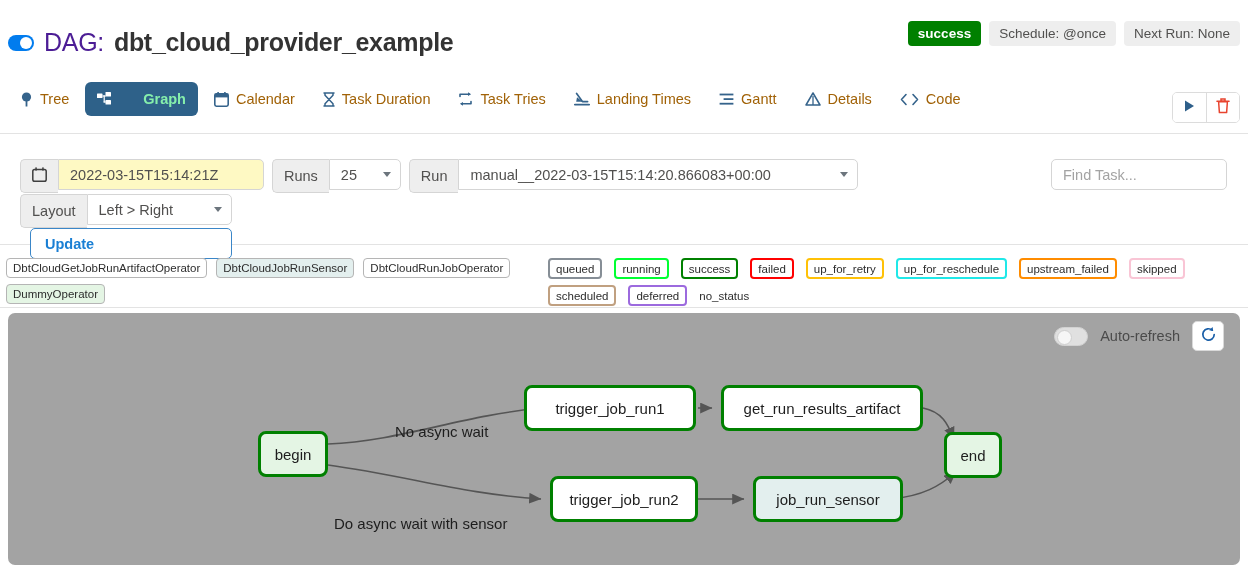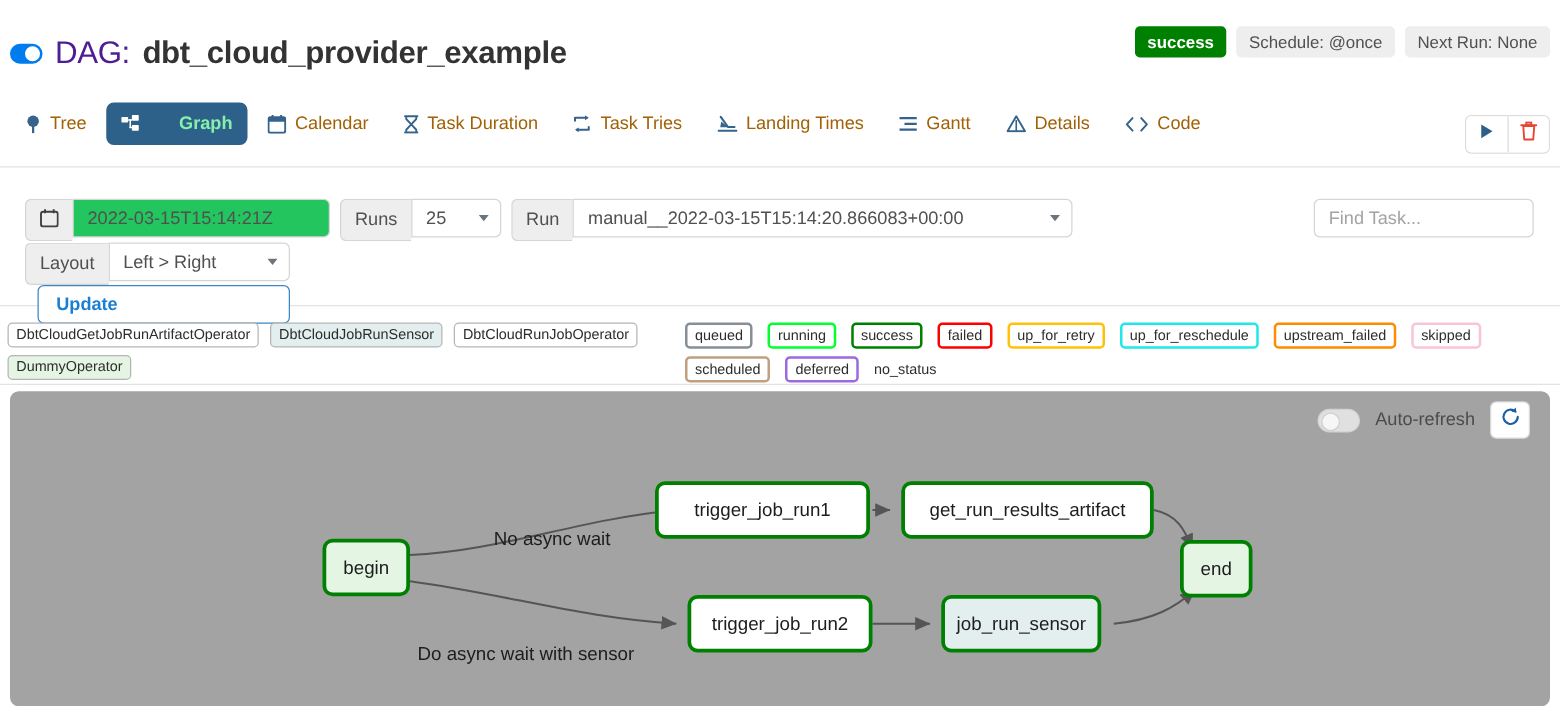--- a/index.html
+++ b/index.html
@@ -91,21 +91,21 @@
   }
   .grp { display: flex; align-items: stretch; }
   .addon {
     background: #eeeeee; border: 1px solid #d5d5d5;
     font-size: 14.5px; color: #51504f;
     display: flex; align-items: center; justify-content: center;
     padding: 16px 11px; height: 31px;
   }
   .addon.left { border-radius: 5px 0 0 5px; border-right: none; }
   .inp {
-    background: #22c55e; border: 1px solid #d5d5d5;
+    background: #fef9c3; border: 1px solid #d5d5d5;
     font-size: 14.5px; color: #51504f;
     display: flex; align-items: center; padding: 0 11px; height: 31px;
     white-space: nowrap;
   }
   .inp.rounded-r { border-radius: 0 5px 5px 0; }
   .sel {
     background: #ffffff; border: 1px solid #d5d5d5;
     font-size: 14.5px; color: #51504f;
     display: flex; align-items: center; justify-content: space-between;
     padding: 0 9px 0 11px; height: 31px; gap: 14px;
@@ -431,20 +431,20 @@
     <path d="M690 186 H 736" fill="none" stroke="#555" stroke-width="1.6" marker-end="url(#arrow)"></path>
 
     <path d="M883 186 C 915 183, 932 173, 948 159" fill="none" stroke="#555" stroke-width="1.6" marker-end="url(#arrow)"></path>
   </svg>
 
   <div id="graph-nodes">
       <div class="node dummy" style="left: 250px; top: 118px; width: 70px; height: 46px;">begin</div>
       <div class="node" style="left: 516px; top: 72px; width: 172px; height: 46px;">trigger_job_run1</div>
       <div class="node" style="left: 713px; top: 72px; width: 202px; height: 46px;">get_run_results_artifact</div>
       <div class="node" style="left: 542px; top: 163px; width: 148px; height: 46px;">trigger_job_run2</div>
-      <div class="node sensor" style="left: 745px; top: 163px; width: 128px; height: 46px;">job_run_sensor</div>
+      <div class="node sensor" style="left: 745px; top: 163px; width: 150px; height: 46px;">job_run_sensor</div>
       <div class="node dummy" style="left: 936px; top: 119px; width: 58px; height: 46px;">end</div>
     </div>
   <div id="graph-edge-labels">
       <div class="edge-label" style="left: 387px; top: 110px;">No async wait</div>
       <div class="edge-label" style="left: 326px; top: 202px;">Do async wait with sensor</div>
     </div>
 </div>
 
 </body></html>

